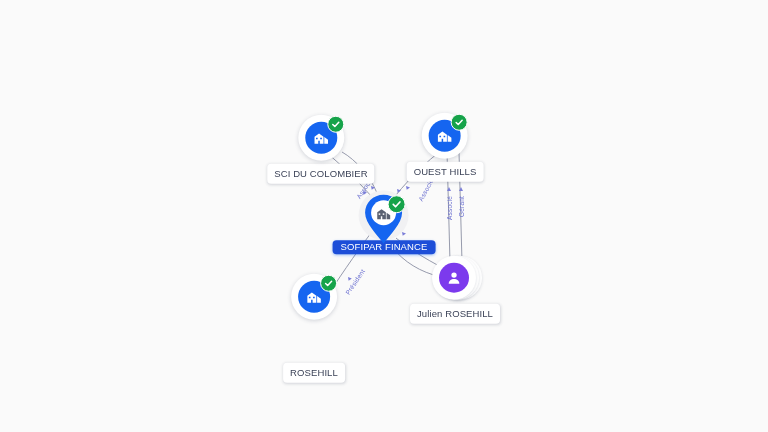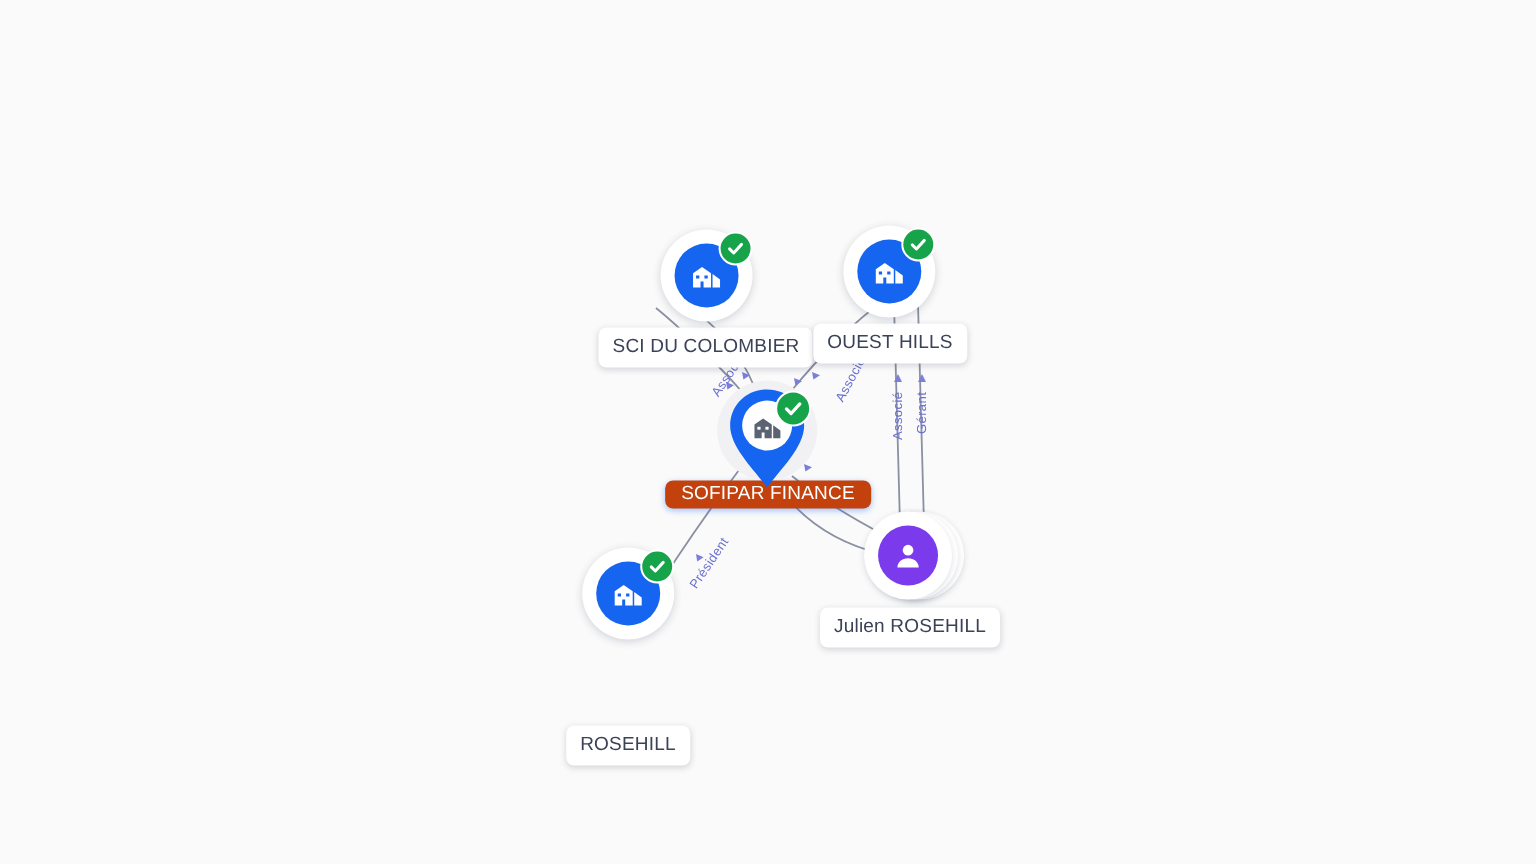--- a/index.html
+++ b/index.html
@@ -136,21 +136,21 @@
     color: #3b4257;
     font-size: 9.5px;
     line-height: 1;
     padding: 5px 7px 5px 7px;
     border-radius: 4px;
     box-shadow: 0 1px 3px rgba(40,50,80,0.18);
     white-space: nowrap;
     letter-spacing: 0.1px;
   }
   .lbl.primary {
-    background: #c2410c;
+    background: #1d4ed8;
     color: #ffffff;
     box-shadow: 0 1px 3px rgba(21,101,240,0.40);
     font-size: 9.5px;
     padding: 2px 8px;
   }
   .lbl.person {
     font-size: 9.5px;
     color: #3b4257;
   }
 
@@ -207,21 +207,21 @@
   <div class="elabel" style="left:355px; top:196px; transform: rotate(-56deg);">Associé</div>
 
   <div class="elabel" style="left:417px; top:199px; transform: rotate(-62deg);">Associé</div>
 
   <div class="elabel" style="left:446px; top:220px; transform: rotate(-90deg);">Associé</div>
 
   <div class="elabel" style="left:458px; top:217px; transform: rotate(-90deg);">Gérant</div>
 
   <div class="elabel" style="left:344px; top:292px; transform: rotate(-56deg);">Président</div>
 
-  <div class="node" style="left:321px; top:149px;margin-left:32px;">
+  <div class="node" style="left:321px; top:149px;">
     <div class="disc-wrap">
       <div class="disc">
         <svg width="18" height="18" viewBox="0 0 24 24" fill="#ffffff">
           <path d="M3 20V10.5l6-4.2 6 4.2V20h-5v-4H8v4H3zm13 0V11l5 3.6V20h-5z"></path>
           <rect x="5" y="12" width="2.2" height="2" fill="#1565f0"></rect>
           <rect x="10.6" y="12" width="2.2" height="2" fill="#1565f0"></rect>
         </svg>
       </div>
       <div class="badge">
         <svg width="9" height="9" viewBox="0 0 24 24" fill="none" stroke="#ffffff" stroke-width="4" stroke-linecap="round" stroke-linejoin="round">

